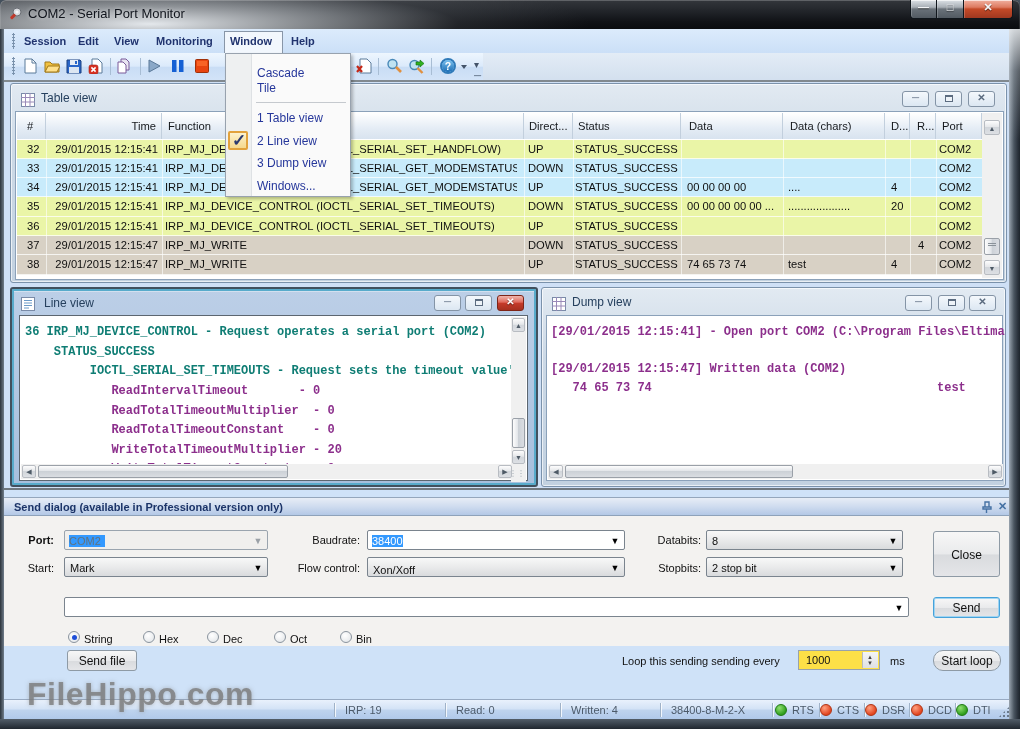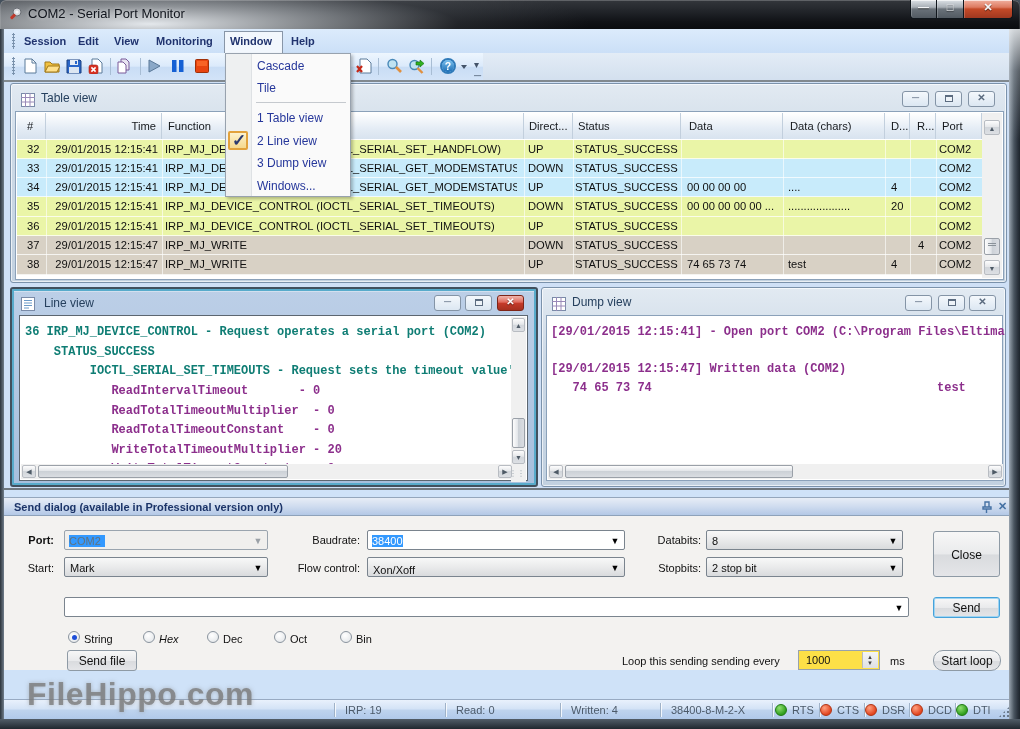--- a/index.html
+++ b/index.html
@@ -65,21 +65,21 @@
 .sb-thumb { position:absolute; background:linear-gradient(to right,#fdfdfd,#e2e5e9 45%,#ccd1d7 50%,#dadde2 100%); border:1px solid #9aa0a8; border-radius:2px; }
 .sb-thumb.h { background:linear-gradient(to bottom,#fdfdfd,#e2e5e9 45%,#ccd1d7 50%,#dadde2 100%); }
 
 .mono { font-family:"Liberation Mono",monospace; font-size:12px; font-weight:bold; white-space:pre; }
 .teal { color:#0f7d74; }
 .mag { color:#8c2f8c; }
 
 #send-hdr { position:absolute; left:4px; top:497px; width:1008px; height:19px;
   background:linear-gradient(to bottom,#e7edf6 0%,#cfdcef 50%,#b3c8e6 100%); border-top:1px solid #94a6bc; border-bottom:1px solid #8ea2ba;
   font-size:11px; font-weight:bold; color:#1c3468; }
-#send-body { position:absolute; left:4px; top:516px; width:1008px; height:154px; background:#f3f2f0; }
+#send-body { position:absolute; left:4px; top:516px; width:1008px; height:130px; background:#f3f2f0; }
 .lbl { position:absolute; font-size:11px; color:#111; }
 .combo { position:absolute; height:20px; background:linear-gradient(to bottom,#f8f8f8,#e8e9ea 55%,#d9dbdd); border:1px solid #7a848e; border-radius:2px; font-size:11px; color:#111; }
 .combo.white { background:#fff; }
 .combo .cv { position:absolute; left:5px; top:4px; }
 .combo .arr { position:absolute; right:1px; top:1px; bottom:1px; width:16px; text-align:center; font-size:9px; color:#000; padding-top:4px; }
 .btn { position:absolute; border:1px solid #8e9aa5; border-radius:3px; background:linear-gradient(to bottom,#f7f7f7,#e9eaec 50%,#d9dbde 52%,#e4e5e8 100%);
   font-size:12px; color:#111; text-align:center; }
 .radio { position:absolute; width:12px; height:12px; border-radius:50%; border:1px solid #8a949e; background:radial-gradient(circle at 40% 35%,#fff,#dfe3e6); }
 .radio.sel:after { content:""; position:absolute; left:3px; top:3px; width:5px; height:5px; border-radius:50%; background:#1d4ed8; }
 
@@ -442,21 +442,21 @@
       </div>
 
     <div class="combo white" style="left:60px;top:81px;width:845px;">
         <div class="arr">▼</div>
       </div>
     <div class="btn" style="left:929px;top:81px;width:67px;height:21px;line-height:21px;border-color:#46a2da;box-shadow:0 0 0 1px #9ed4f2 inset;">Send</div>
 
     <div class="radio sel" style="left:64px;top:115px;"></div>
       <div class="lbl" style="left:80px;top:117px;">String</div>
     <div class="radio" style="left:139px;top:115px;"></div>
-      <div class="lbl" style="left:155px;top:117px;font-style:italic;">Hex</div>
+      <div class="lbl" style="left:155px;top:117px;">Hex</div>
     <div class="radio" style="left:203px;top:115px;"></div>
       <div class="lbl" style="left:219px;top:117px;">Dec</div>
     <div class="radio" style="left:270px;top:115px;"></div>
       <div class="lbl" style="left:286px;top:117px;">Oct</div>
     <div class="radio" style="left:336px;top:115px;"></div>
       <div class="lbl" style="left:352px;top:117px;">Bin</div>
 
     <div class="btn" style="left:63px;top:134px;width:70px;height:21px;line-height:21px;">Send file</div>
     <div class="lbl" style="left:618px;top:139px;">Loop this sending sending every</div>
     <div style="position:absolute;left:794px;top:134px;width:82px;height:20px;background:#fde047;border:1px solid #98a2ac;">
@@ -493,21 +493,21 @@
     <div class="ssep" style="left:951px;"></div>
       <div class="sdot green" style="left:952px;"></div>
       <div style="position:absolute;left:969px;top:4px;">DTl</div>
     <div style="position:absolute;right:2px;bottom:1px;width:12px;height:12px;background-image:radial-gradient(circle,#6a7a8c 1.2px,transparent 1.5px);background-size:4px 4px;background-position:bottom right;clip-path:polygon(100% 0,100% 100%,0 100%);"></div>
   </div>
   <div id="frameL"></div>
     <div id="frameR"></div>
     <div id="frameB"></div>
   <div id="dropmenu">
     <div class="gutter"></div>
-    <div class="ditem" style="top:5px;">Cascade</div>
+    <div class="ditem" style="top:12px;">Cascade</div>
     <div class="ditem" style="top:27px;">Tile</div>
     <div id="dm-sep"></div>
     <div class="ditem" style="top:57px;">1 Table view</div>
     <div class="ditem" style="top:80px;">2 Line view</div>
     <div id="dm-check"></div>
     <div class="ditem" style="top:102px;">3 Dump view</div>
     <div class="ditem" style="top:125px;">Windows...</div>
   </div>
   <div id="watermark">FileHippo.com</div>
 </div>

